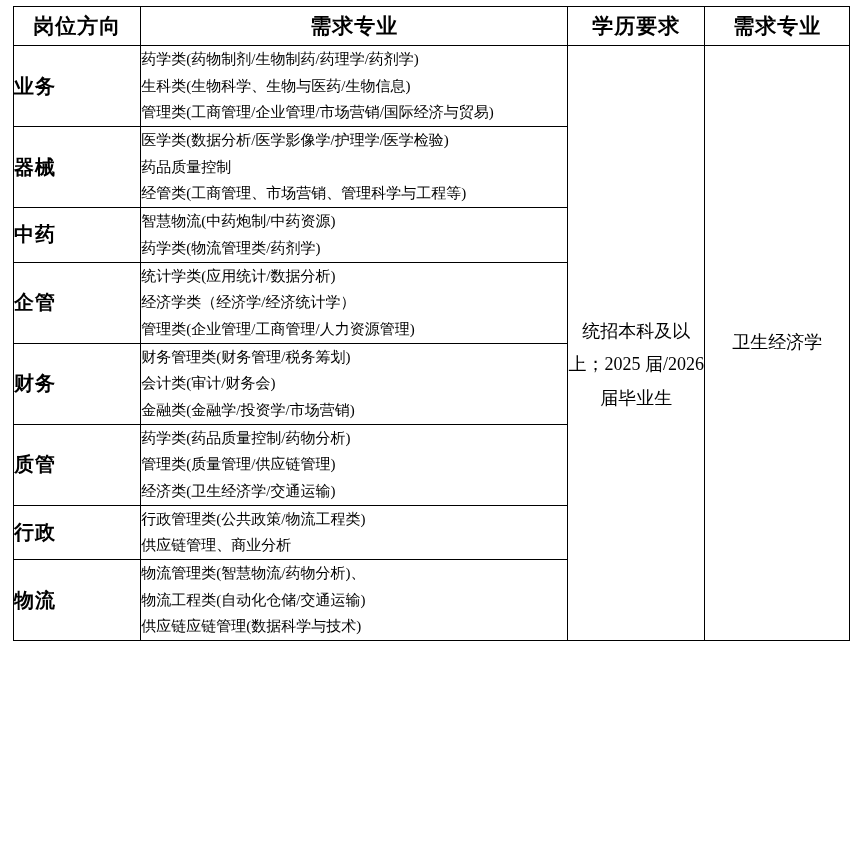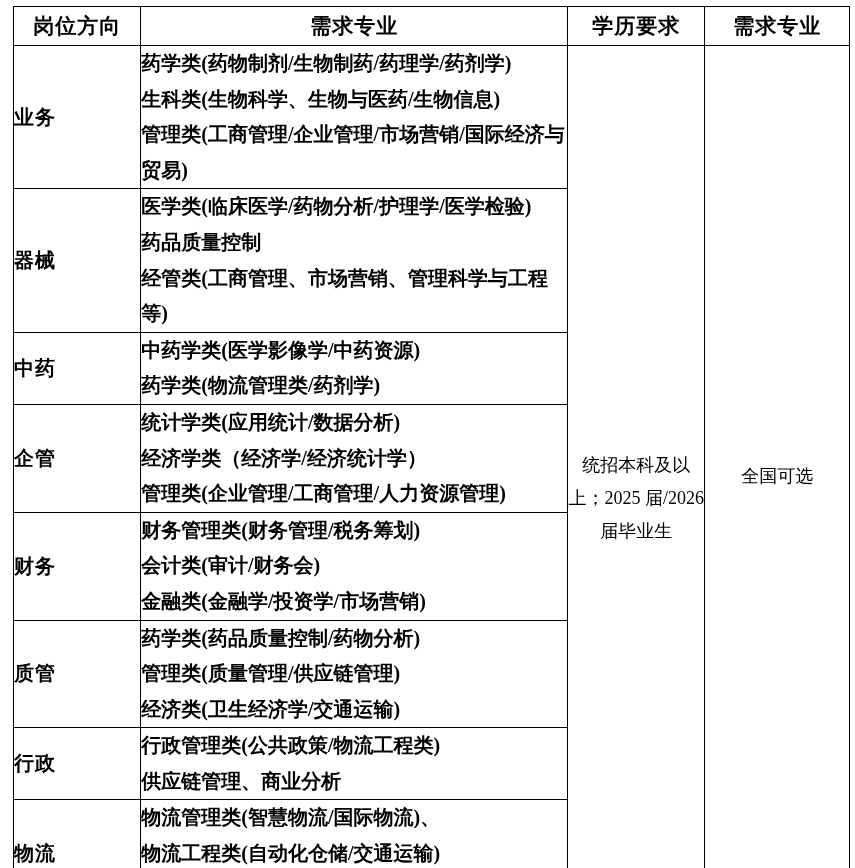--- a/index.html
+++ b/index.html
@@ -43,23 +43,22 @@
     height: 38px;
     letter-spacing: 1px;
   }
   .dir-cell {
     font-weight: bold;
     font-size: 20px;
     letter-spacing: 1px;
   }
   .major-cell {
     padding: 7px 0 8px 8px;
-    font-size: 20px;
+    font-size: 15px;
     line-height: 1.78;
-    font-weight: bold;
   }
   .major-cell div {
     white-space: normal;
   }
   .edu-cell, .loc-cell {
     text-align: center;
     font-size: 18px;
     line-height: 1.85;
   }
   .edu-cell div { white-space: normal; margin-top: 44px; }
@@ -87,34 +86,34 @@
       <tr>
         <td class="dir-cell">业务</td>
         <td class="major-cell">
           <div>药学类(药物制剂/生物制药/药理学/药剂学)</div>
           <div>生科类(生物科学、生物与医药/生物信息)</div>
           <div>管理类(工商管理/企业管理/市场营销/国际经济与贸易)</div>
         </td>
         <td class="edu-cell" rowspan="8">
           <div>统招本科及以上；2025 届/2026 届毕业生</div>
         </td>
-        <td class="loc-cell" rowspan="8">全国可选</td>
+        <td class="loc-cell" rowspan="8">卫生经济学</td>
       </tr>
       <tr>
         <td class="dir-cell">器械</td>
         <td class="major-cell">
-          <div>医学类(临床医学/药物分析/护理学/医学检验)</div>
+          <div>医学类(数据分析/医学影像学/护理学/医学检验)</div>
           <div>药品质量控制</div>
           <div>经管类(工商管理、市场营销、管理科学与工程等)</div>
         </td>
       </tr>
       <tr>
         <td class="dir-cell">中药</td>
         <td class="major-cell">
-          <div>中药学类(医学影像学/中药资源)</div>
+          <div>智慧物流(中药炮制/中药资源)</div>
           <div>药学类(物流管理类/药剂学)</div>
         </td>
       </tr>
       <tr>
         <td class="dir-cell">企管</td>
         <td class="major-cell">
           <div>统计学类(应用统计/数据分析)</div>
           <div>经济学类（经济学/经济统计学）</div>
           <div>管理类(企业管理/工商管理/人力资源管理)</div>
         </td>
@@ -138,20 +137,20 @@
       <tr>
         <td class="dir-cell">行政</td>
         <td class="major-cell">
           <div>行政管理类(公共政策/物流工程类)</div>
           <div>供应链管理、商业分析</div>
         </td>
       </tr>
       <tr>
         <td class="dir-cell">物流</td>
         <td class="major-cell">
-          <div>物流管理类(智慧物流/国际物流)、</div>
+          <div>物流管理类(智慧物流/药物分析)、</div>
           <div>物流工程类(自动化仓储/交通运输)</div>
           <div>供应链应链管理(数据科学与技术)</div>
         </td>
       </tr>
     </tbody>
   </table>
 </div>
 
 </body></html>

